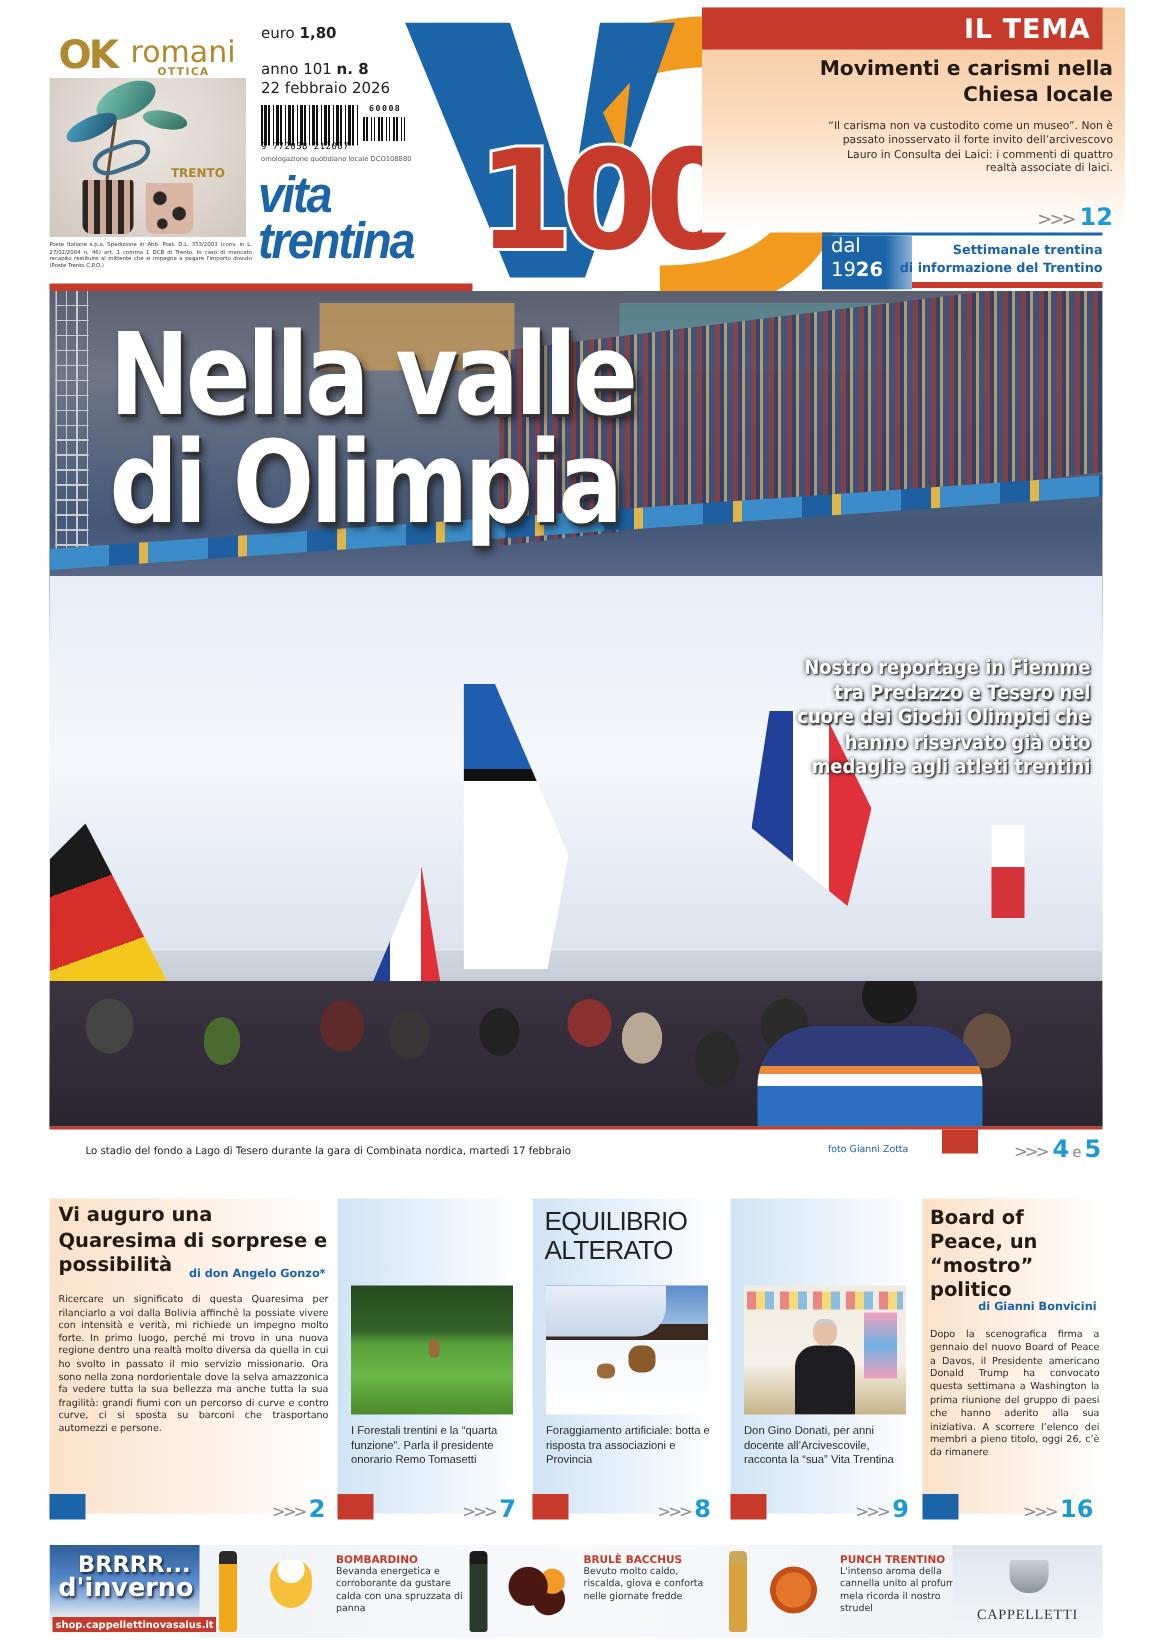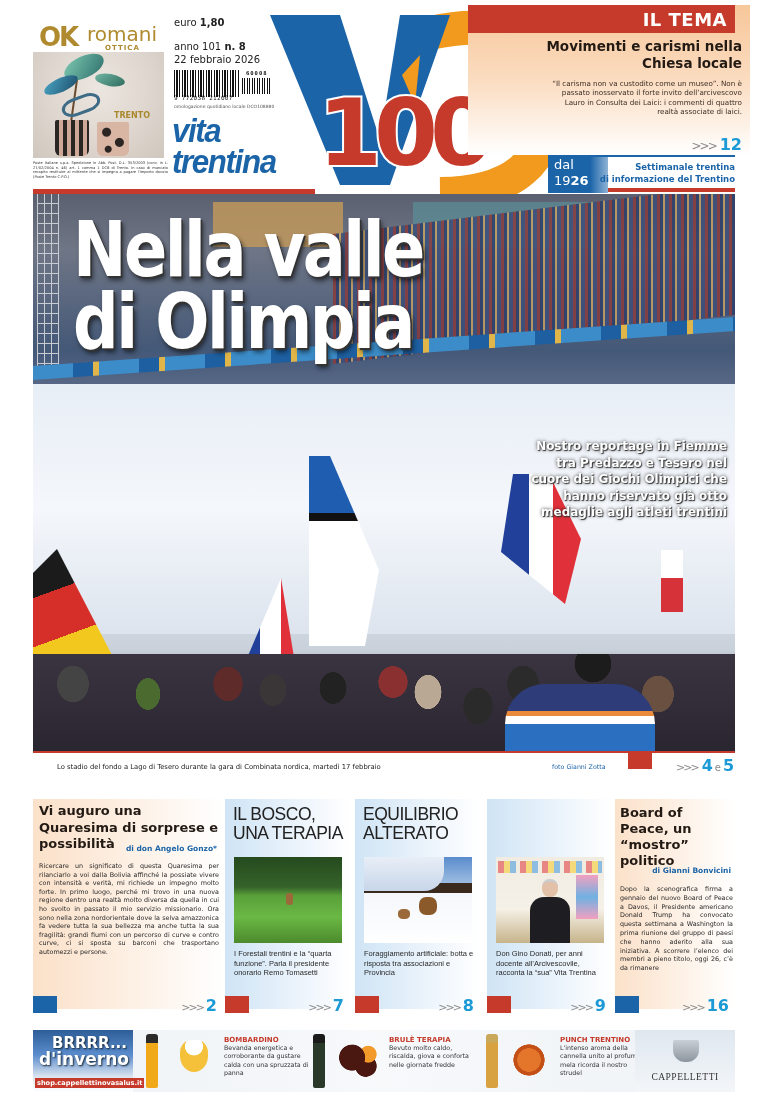--- a/index.html
+++ b/index.html
@@ -286,21 +286,20 @@
 
 <div class="teaser t1 t-warm">
   <div class="title">Vi auguro una Quaresima di sorprese e possibilità</div>
   <div class="author">di don Angelo Gonzo*</div>
   <div class="body">Ricercare un significato di questa Quaresima per rilanciarlo a voi dalla Bolivia affinché la possiate vivere con intensità e verità, mi richiede un impegno molto forte. In primo luogo, perché mi trovo in una nuova regione dentro una realtà molto diversa da quella in cui ho svolto in passato il mio servizio missionario. Ora sono nella zona nordorientale dove la selva amazzonica fa vedere tutta la sua bellezza ma anche tutta la sua fragilità: grandi fiumi con un percorso di curve e contro curve, ci si sposta su barconi che trasportano automezzi e persone.</div>
   <div class="foot-tab" style="background:#1b64a8"></div>
   <div class="page"><span class="arrows">&gt;&gt;&gt;</span><span>2</span></div>
 </div>
 
 <div class="teaser tc t2 t-cool">
-  <div class="title">IL BOSCO, UNA TERAPIA</div>
   <div class="photo ph-forest">
       <div class="deer"></div>
     </div>
   <div class="desc">I Forestali trentini e la “quarta funzione”. Parla il presidente onorario Remo Tomasetti</div>
   <div class="foot-tab" style="background:#c53a2a"></div>
   <div class="page"><span class="arrows">&gt;&gt;&gt;</span><span>7</span></div>
 </div>
 
 <div class="teaser tc t3 t-cool">
   <div class="title">EQUILIBRIO ALTERATO</div>
@@ -342,21 +341,21 @@
   </div>
   <div class="bottle b1"></div>
   <div class="glass g1"></div>
   <div class="ad-prod p1">
     <div class="name">BOMBARDINO</div>
     <div class="txt">Bevanda energetica e corroborante da gustare calda con una spruzzata di panna</div>
   </div>
   <div class="bottle b2"></div>
   <div class="glass g2"></div>
   <div class="ad-prod p2">
-    <div class="name">BRULÈ TERAPIA</div>
+    <div class="name">BRULÈ BACCHUS</div>
     <div class="txt">Bevuto molto caldo, riscalda, giova e conforta nelle giornate fredde</div>
   </div>
   <div class="bottle b3"></div>
   <div class="glass g3"></div>
   <div class="ad-prod p3">
     <div class="name">PUNCH TRENTINO</div>
     <div class="txt">L'intenso aroma della cannella unito al profumo di mela ricorda il nostro strudel</div>
   </div>
   <div class="capp">
     <div class="mortar"></div>

